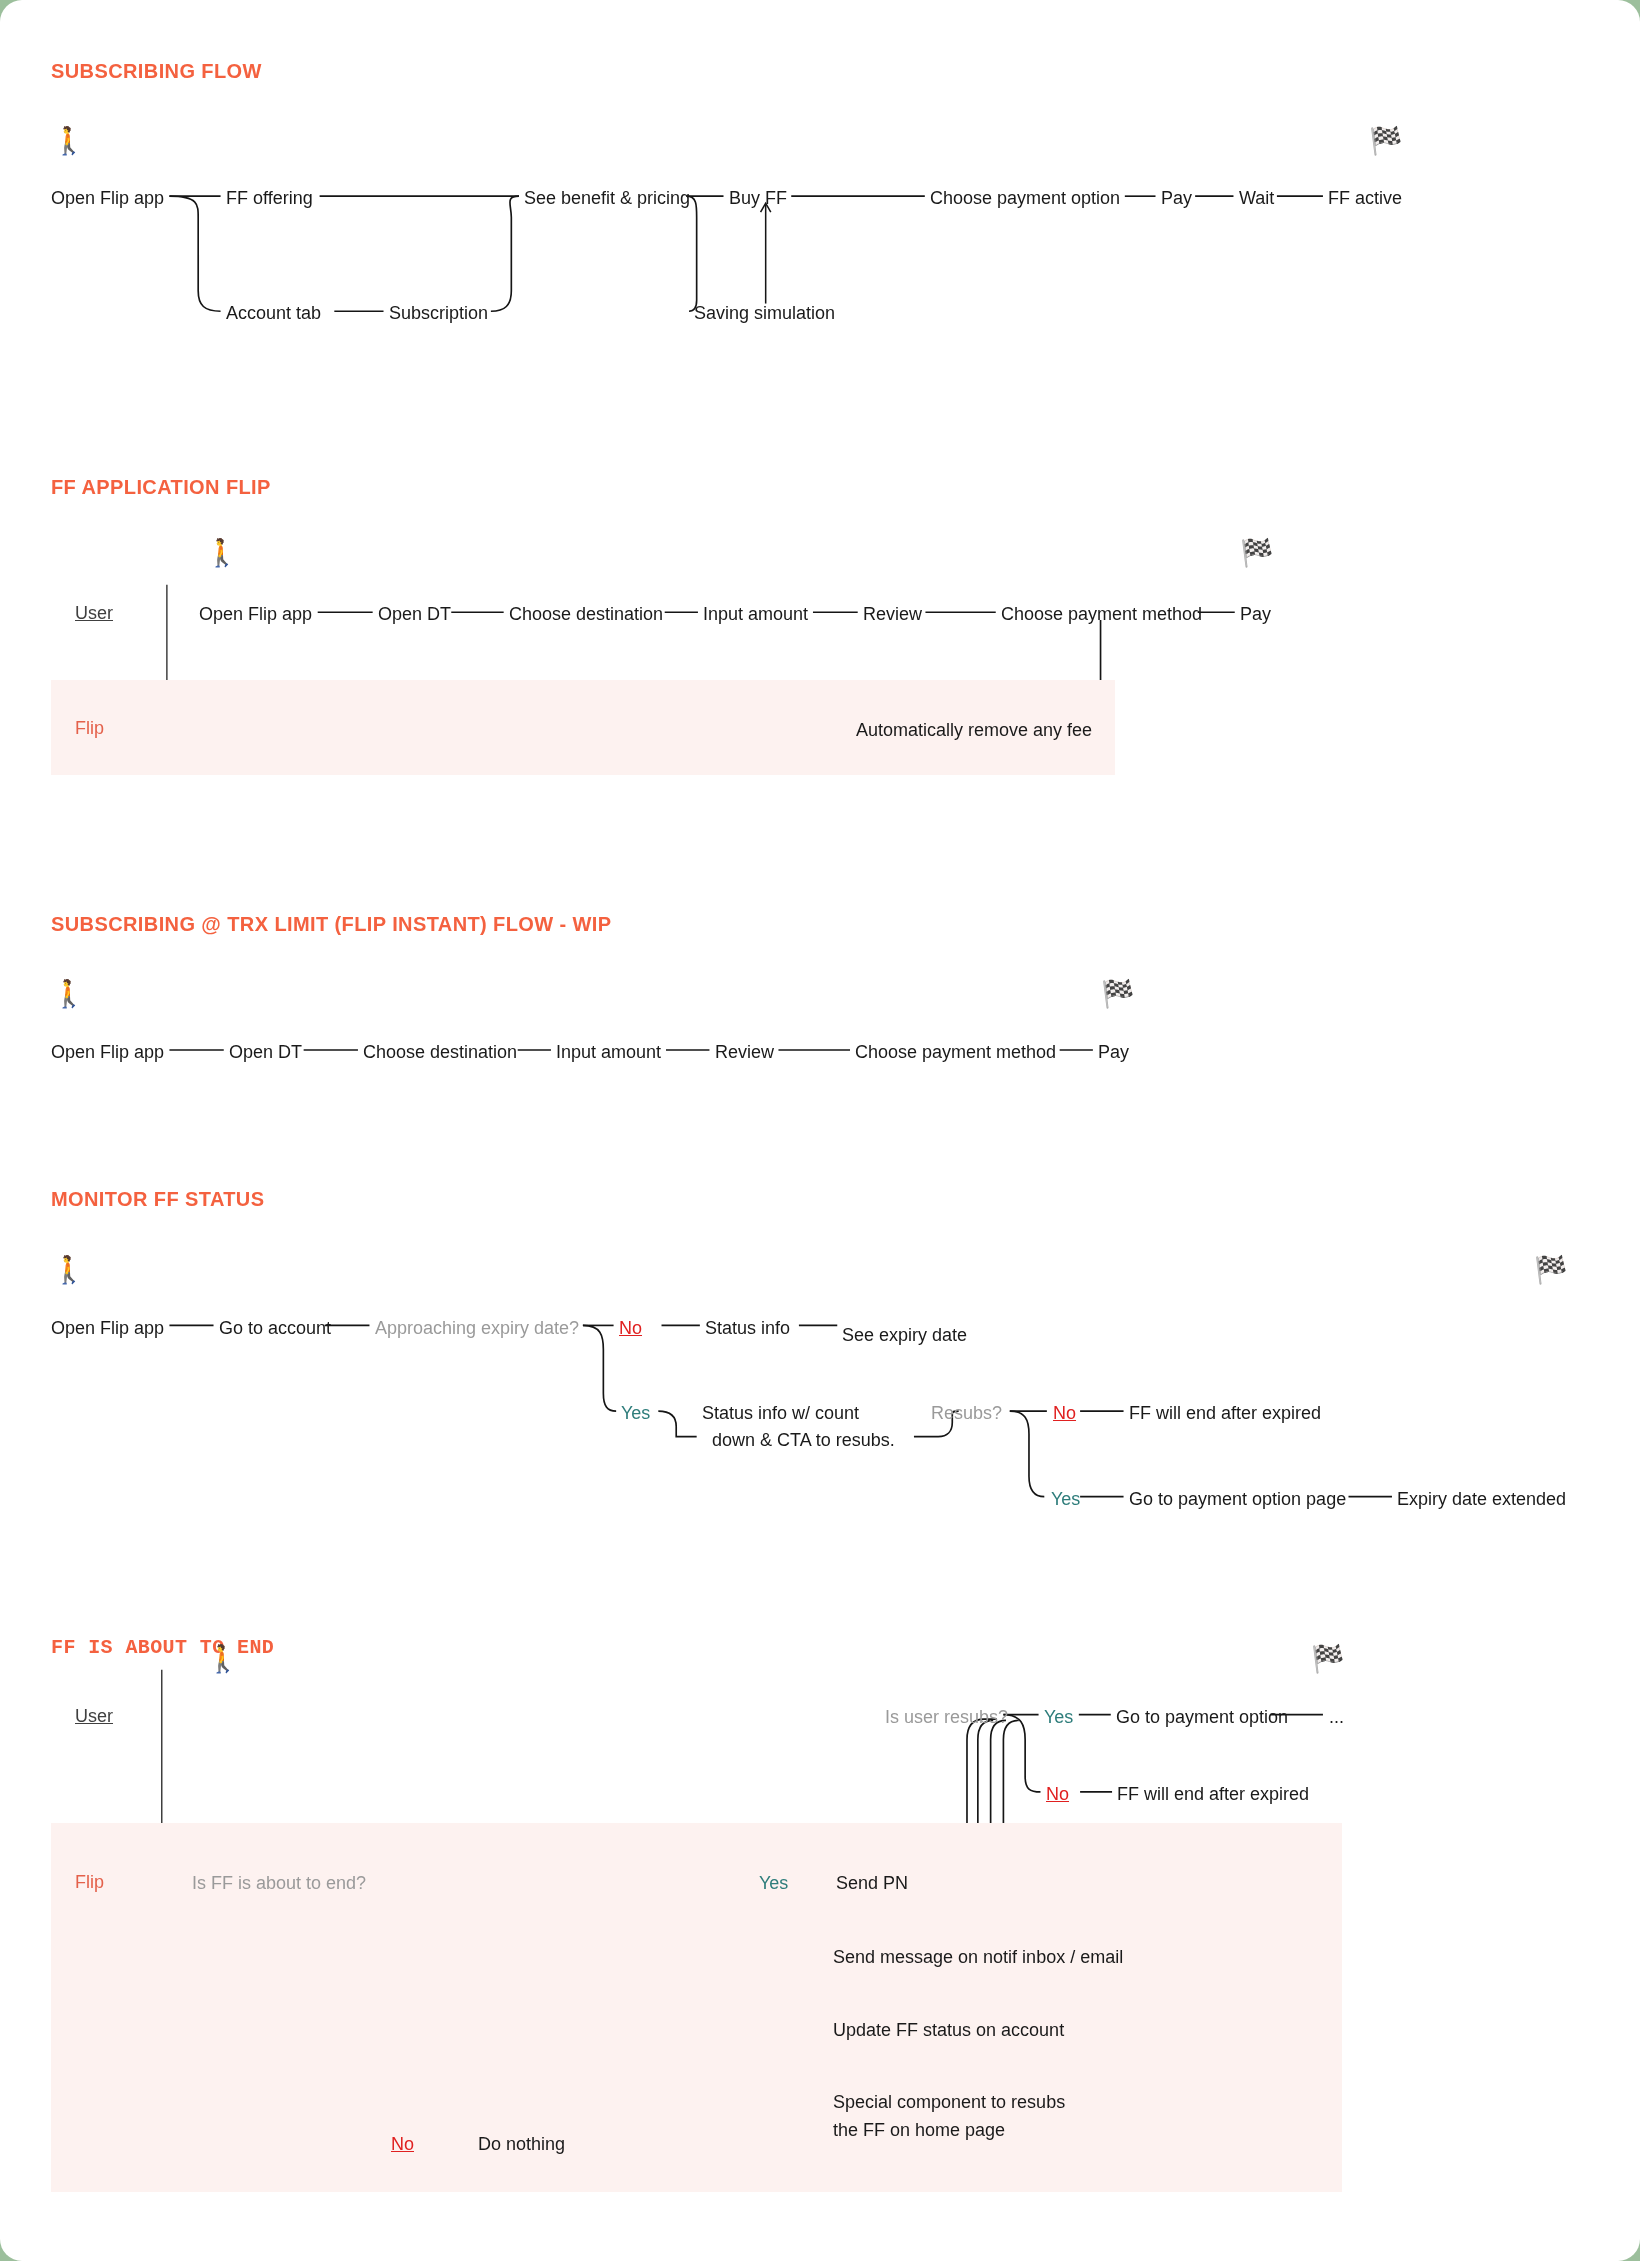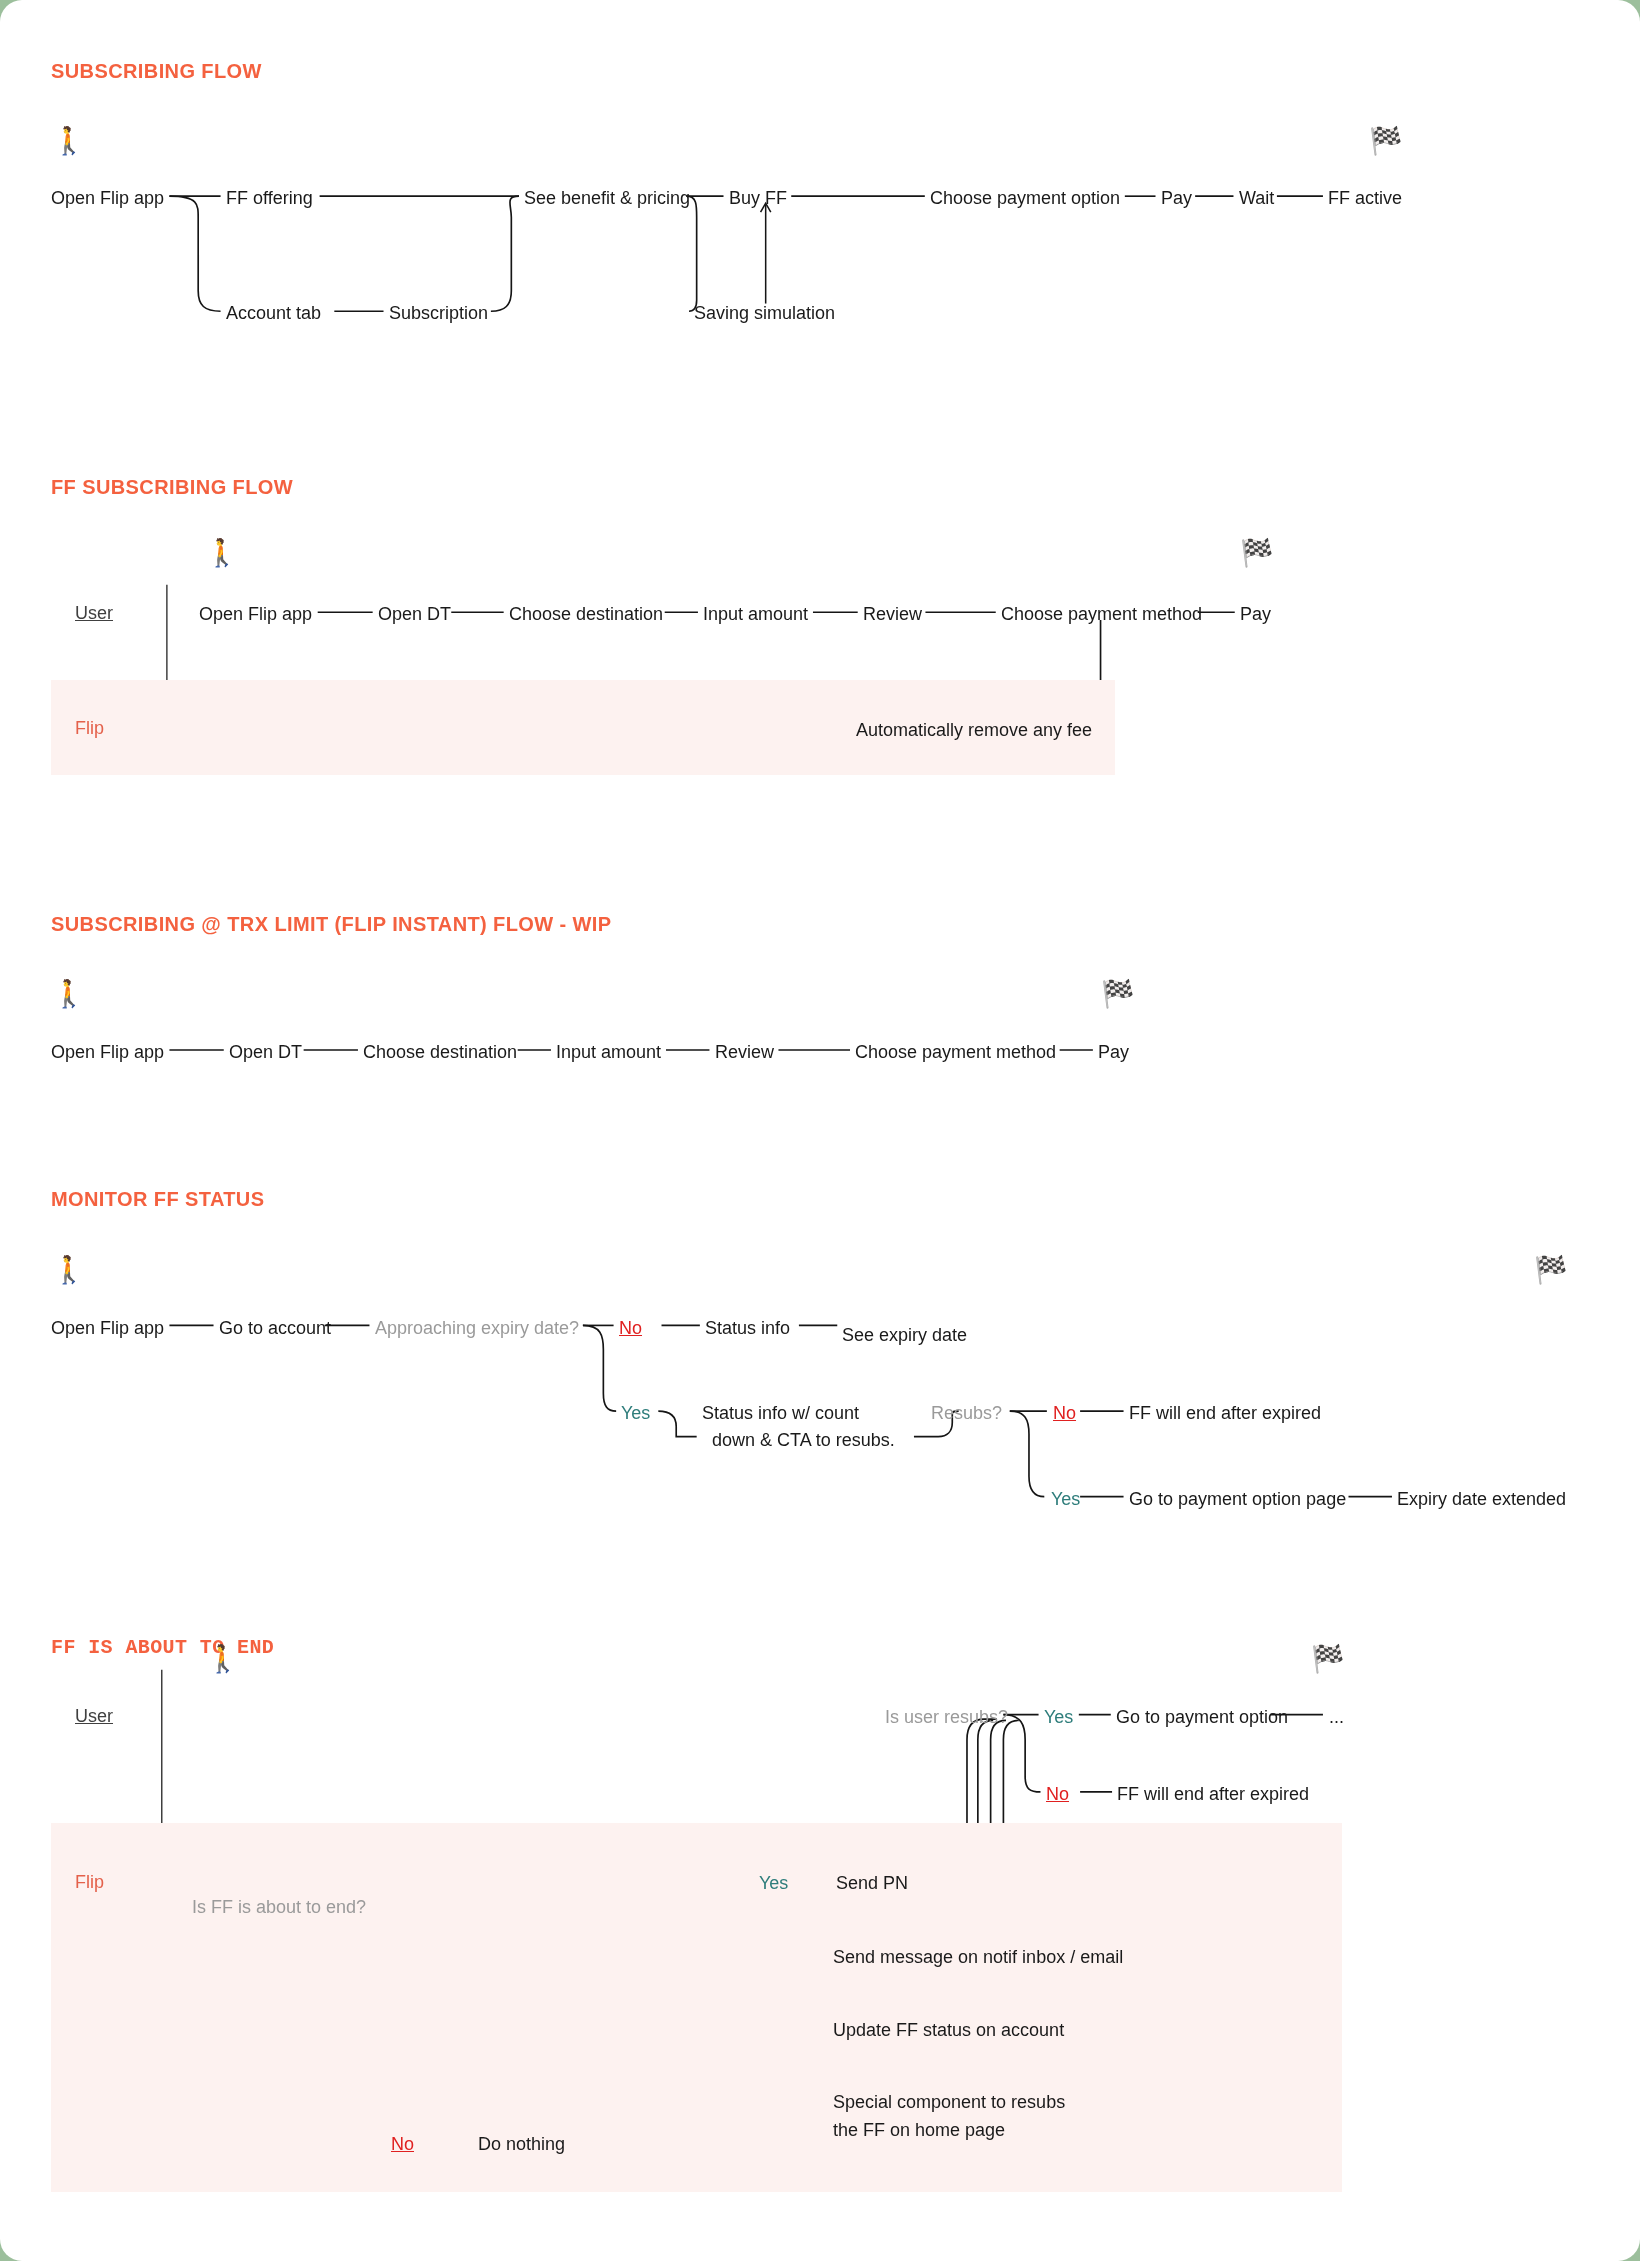--- a/index.html
+++ b/index.html
@@ -166,21 +166,21 @@
   <div class="node" style="left:729px;top:187px;">Buy FF</div>
   <div class="node" style="left:930px;top:187px;">Choose payment option</div>
   <div class="node" style="left:1161px;top:187px;">Pay</div>
   <div class="node" style="left:1239px;top:187px;">Wait</div>
   <div class="node" style="left:1328px;top:187px;">FF active</div>
 
   <div class="node" style="left:226px;top:302px;">Account tab</div>
   <div class="node" style="left:389px;top:302px;">Subscription</div>
   <div class="node" style="left:694px;top:302px;">Saving simulation</div>
 
-  <div class="section-title" style="left:51px;top:476px;">FF SUBSCRIBING FLOW</div>
+  <div class="section-title" style="left:51px;top:476px;">FF APPLICATION FLIP</div>
 
   <div class="emoji" style="left:205px;top:540px;">🚶</div>
   <div class="emoji" style="left:1240px;top:540px;">🏁</div>
 
   <div class="lane-band" style="left:51px;top:680px;width:1064px;height:95px;"></div>
 
   <div class="lane-label user" style="left:75px;top:603px;">User</div>
   <div class="lane-label flip" style="left:75px;top:718px;">Flip</div>
 
   <div class="node" style="left:199px;top:603px;">Open Flip app</div>
@@ -241,21 +241,21 @@
   <div class="lane-label flip" style="left:75px;top:1872px;">Flip</div>
 
   <div class="node muted" style="left:885px;top:1706px;">Is user resubs?</div>
   <div class="node yes" style="left:1044px;top:1706px;">Yes</div>
   <div class="node" style="left:1116px;top:1706px;">Go to payment option</div>
   <div class="node" style="left:1329px;top:1706px;">...</div>
 
   <div class="node no" style="left:1046px;top:1783px;">No</div>
   <div class="node" style="left:1117px;top:1783px;">FF will end after expired</div>
 
-  <div class="node muted" style="left:192px;top:1872px;margin-top:24px;">Is FF is about to end?</div>
+  <div class="node muted" style="left:192px;top:1872px;">Is FF is about to end?</div>
   <div class="node yes" style="left:759px;top:1872px;">Yes</div>
   <div class="node" style="left:836px;top:1872px;">Send PN</div>
 
   <div class="node" style="left:833px;top:1946px;">Send message on notif inbox / email</div>
   <div class="node" style="left:833px;top:2019px;">Update FF status on account</div>
   <div class="node" style="left:833px;top:2091px;">Special component to resubs</div>
   <div class="node" style="left:833px;top:2119px;">the FF on home page</div>
 
   <div class="node no" style="left:391px;top:2133px;">No</div>
   <div class="node" style="left:478px;top:2133px;">Do nothing</div>

